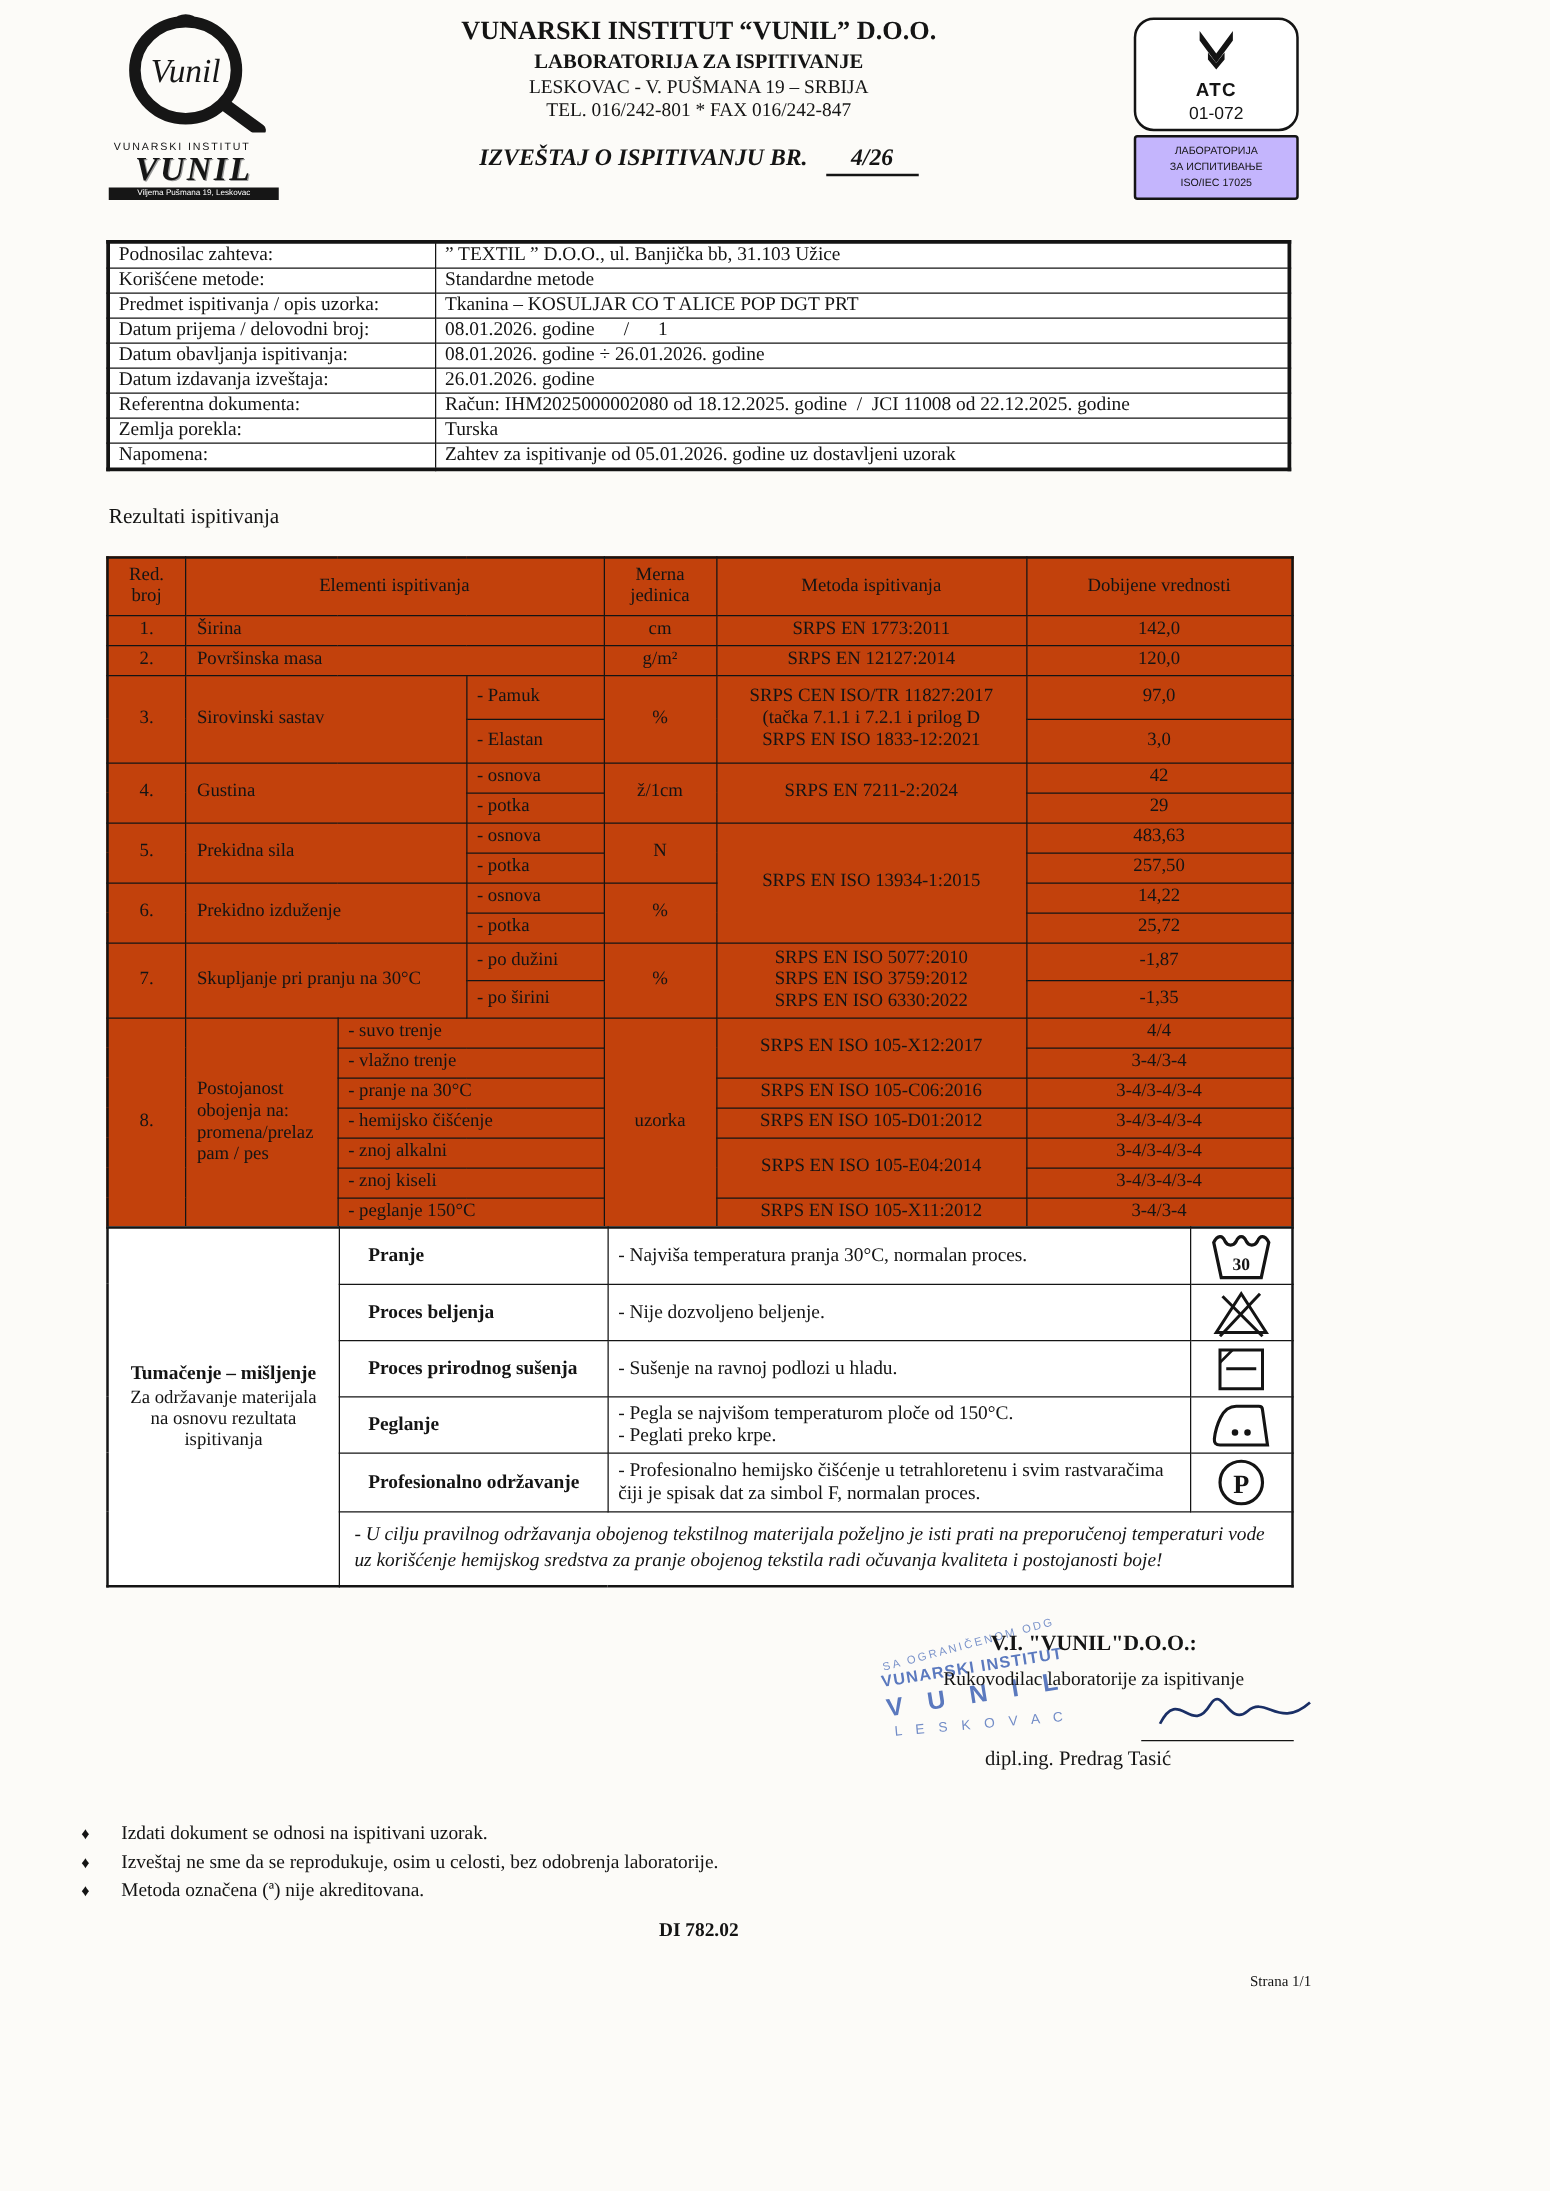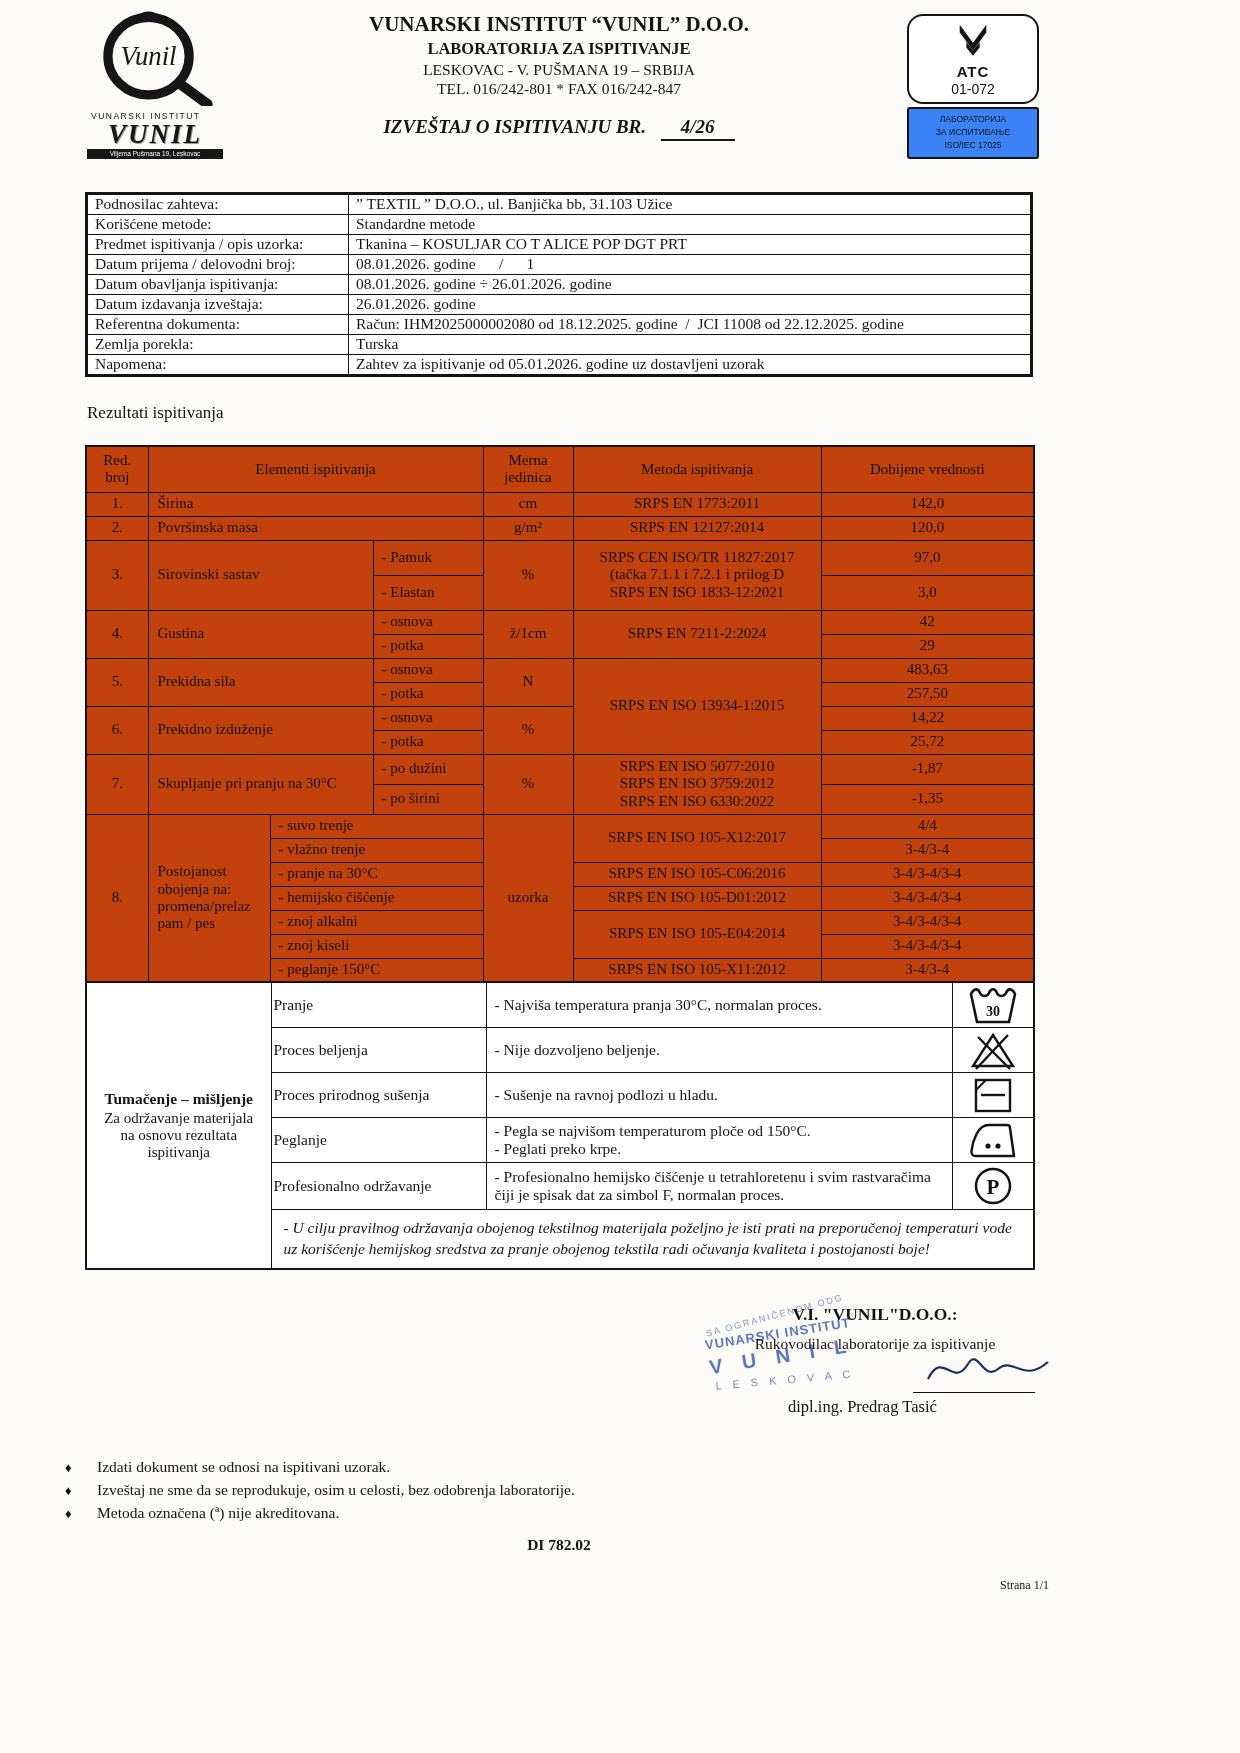--- a/index.html
+++ b/index.html
@@ -20,21 +20,21 @@
 
   .hdr-logo { position:absolute; left:2px; top:0; width:136px; text-align:center; }
   .logo-cap { font-size:8.5px; letter-spacing:1.5px; margin-top:1px; text-align:left; padding-left:4px; font-family:"Liberation Sans", sans-serif; }
   .logo-name { font-size:27px; font-weight:bold; font-style:italic; letter-spacing:2px; line-height:1; color:#161616; text-shadow:1px 1px 0 #9a9a9a; }
   .logo-strip { background:#161616; color:#fff; font-size:6.5px; padding:1px 2px 2px; margin-top:1px; font-family:"Liberation Sans", sans-serif; }
 
   .atc { position:absolute; right:-6px; top:4px; width:132px; font-family:"Liberation Sans", sans-serif; }
   .atc-top { border:2.5px solid #141414; border-radius:16px; text-align:center; padding:7px 4px 5px; background:#fff; }
   .atc-name { font-weight:bold; font-size:15px; letter-spacing:1px; margin-top:2px; }
   .atc-code { font-size:14px; margin-top:1px; }
-  .atc-box { border:2px solid #141414; border-radius:3px; margin-top:3px; text-align:center; font-size:8.5px; line-height:1.55; padding:4px 2px; background:#3b82f6; }
+  .atc-box { border:2px solid #141414; border-radius:3px; margin-top:3px; text-align:center; font-size:8.5px; line-height:1.55; padding:4px 2px; background:#c4b5fd; }
 
   
   table.info { border-collapse:collapse; table-layout:fixed; width:948px; margin-top:12px; border:3px solid #141414; background:#fff; }
   .info td { border:1.8px solid #141414; font-size:15.5px; padding:0 7px 1px; height:19px; vertical-align:middle; }
   .info td.lbl { width:262px; }
   .info td.val { white-space:pre-wrap; }
 
   
   .res-heading { font-size:17px; margin:26px 0 0 2px; }
   table.res { border-collapse:collapse; table-layout:fixed; width:948px; margin-top:22px; border:2.5px solid #141414; background:#c2410c; }
@@ -48,21 +48,21 @@
   .res .sub { padding-left:8px; }
   .res .nm8 { padding-left:9px; }
   .ml { white-space:pre-line; }
 
   
   table.care { border-collapse:collapse; table-layout:fixed; width:948px; margin-top:-2.5px; border:2.5px solid #141414; background:#fff; }
   .care td { border:1.6px solid #141414; font-size:15.5px; padding:4px 8px; vertical-align:middle; }
   .care-left { text-align:center; }
   .care-title { font-weight:bold; font-size:15.5px; }
   .care-sub { font-size:15px; margin-top:2px; }
-  .care .cl { padding-left:2px; }
+  .care .cl { padding-left:23px;font-weight:bold; }
   .care .ct { white-space:pre-line; }
   .care .ci { text-align:center; padding:2px; }
   .care .note { font-style:italic; font-size:15.5px; padding:8px 12px; line-height:1.35; height:60px; }
   .icon { display:inline-block; vertical-align:middle; }
 
   
   .sig-area { position:relative; height:150px; margin-top:34px; }
   .sig-company { position:absolute; left:610px; top:0; width:360px; text-align:center; font-weight:bold; font-size:17.5px; }
   .sig-role { position:absolute; left:610px; top:31px; width:360px; text-align:center; font-size:15.5px; }
   .sig-scribble { position:absolute; left:838px; top:40px; }

